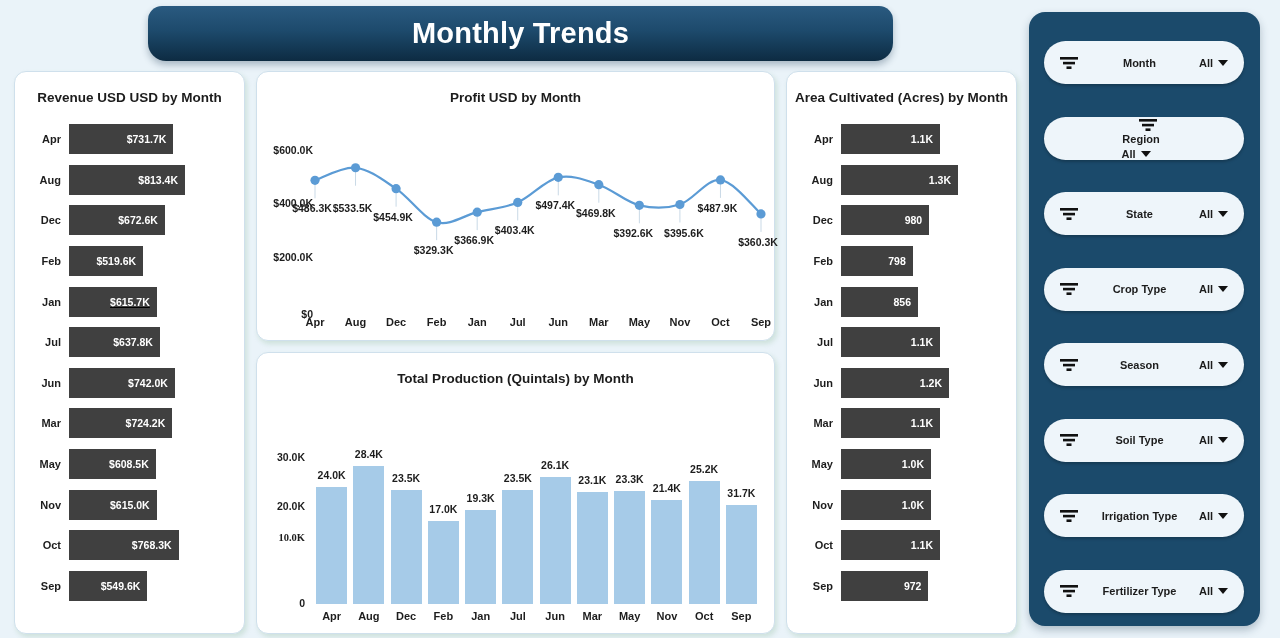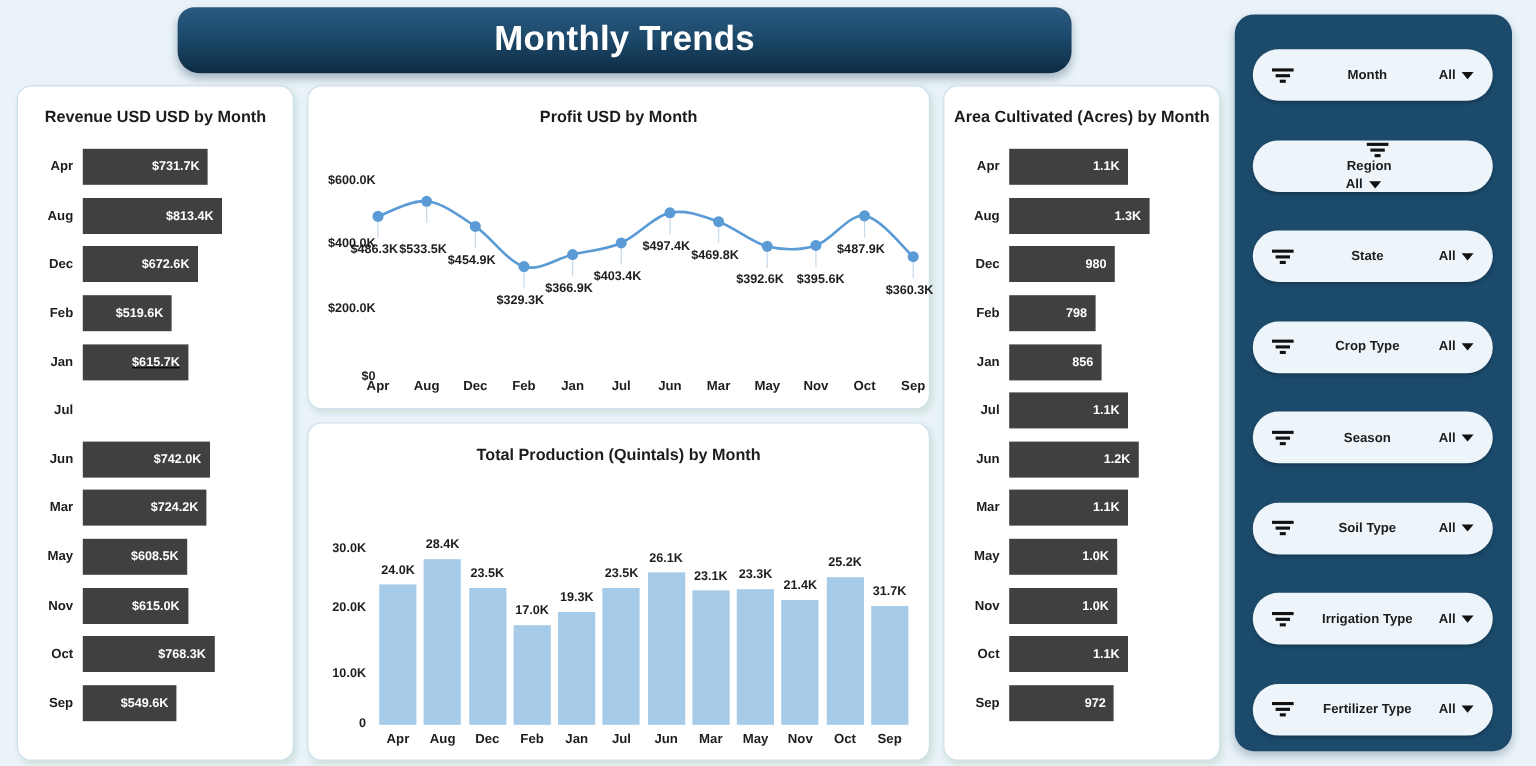--- a/index.html
+++ b/index.html
@@ -168,20 +168,25 @@
         <div class="hbar-row">
           <div class="hbar-label">Jan</div>
           <div class="hbar-track">
             <div class="hbar-fill" style="width: 87.8058px; text-decoration: underline;">
               <span class="hbar-value">$615.7K</span>
             </div>
           </div>
         </div>
         <div class="hbar-row">
           <div class="hbar-label">Jul</div>
+          <div class="hbar-track">
+            <div class="hbar-fill" style="width: 90.9575px;">
+              <span class="hbar-value">$637.8K</span>
+            </div>
+          </div>
         </div>
         <div class="hbar-row">
           <div class="hbar-label">Jun</div>
           <div class="hbar-track">
             <div class="hbar-fill" style="width: 105.818px;">
               <span class="hbar-value">$742.0K</span>
             </div>
           </div>
         </div>
         <div class="hbar-row">
@@ -285,21 +290,21 @@
         <div class="xtick" style="left: 402.909px; top: 211px;">Nov</div>
         <div class="xtick" style="left: 443.455px; top: 211px;">Oct</div>
         <div class="xtick" style="left: 484px; top: 211px;">Sep</div>
       </div>
   </div>
 
   <div class="card" id="card-prod">
     <div class="card-title">Total Production (Quintals) by Month</div>
     <div class="vbar-wrap" id="prod-plot">
         <div class="vy-tick" style="left: 0px; top: 211px;">0</div>
-        <div class="vy-tick" style="left: 0px; top: 169px;">10.0K</div>
+        <div class="vy-tick" style="left: 0px; top: 146px; font-family: Liberation Serif, serif;">10.0K</div>
         <div class="vy-tick" style="left: 0px; top: 113.667px;">20.0K</div>
         <div class="vy-tick" style="left: 0px; top: 65px;">30.0K</div>
         <div class="vbar" style="left: 59.125px; height: 116.8px; bottom: 30px;"></div>
         <div class="vbar-label" style="left: 51.625px; top: 83.2px;">24.0K</div>
         <div class="vx-tick" style="left: 51.625px; top: 224px;">Apr</div>
         <div class="vbar" style="left: 96.375px; height: 138.213px; bottom: 30px;"></div>
         <div class="vbar-label" style="left: 88.875px; top: 61.7867px;">28.4K</div>
         <div class="vx-tick" style="left: 88.875px; top: 224px;">Aug</div>
         <div class="vbar" style="left: 133.625px; height: 114.367px; bottom: 30px;"></div>
         <div class="vbar-label" style="left: 126.125px; top: 85.6333px;">23.5K</div>

